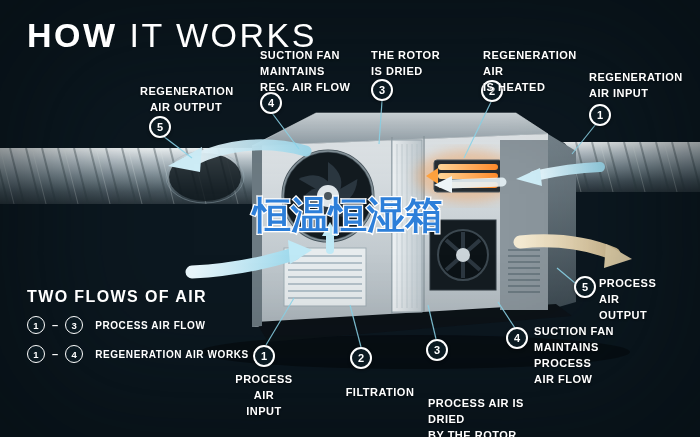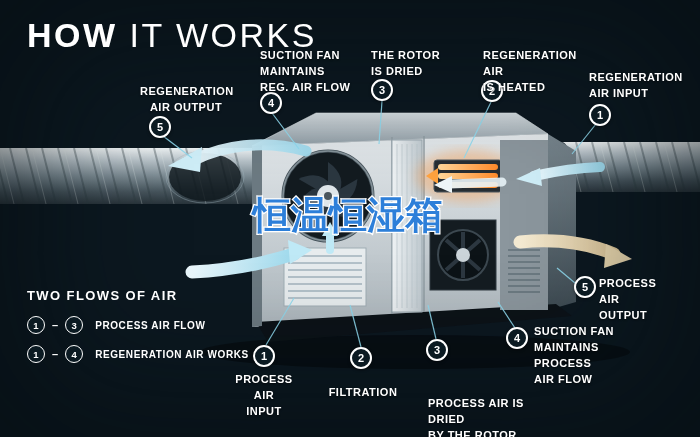--- a/index.html
+++ b/index.html
@@ -20,21 +20,21 @@
     color:#fff;font-size:11px;font-weight:700;letter-spacing:.5px;line-height:1.45;
     white-space:pre-line;text-shadow:0 1px 2px rgba(0,0,0,.6);
   }
   .center{text-align:center;}
   .badge{
     width:22px;height:22px;border-radius:50%;box-sizing:border-box;
     background:#0b1a22;border:2px solid #fff;color:#fff;
     font-size:11px;font-weight:700;display:flex;align-items:center;justify-content:center;
     box-shadow:0 1px 3px rgba(0,0,0,.5);
   }
-  .legend-h{left:27px;top:288px;color:#fff;font-size:13px;font-weight:700;letter-spacing:1.4px;}
+  .legend-h{left:27px;top:288px;color:#fff;font-size:16px;font-weight:700;letter-spacing:1.4px;}
   .legend-row{left:27px;display:flex;align-items:center;gap:6px;color:#fff;}
   .badge-sm{
     width:18px;height:18px;border-radius:50%;box-sizing:border-box;flex:0 0 auto;
     background:#0b1a22;border:1.5px solid #fff;color:#fff;
     font-size:9.5px;font-weight:700;display:flex;align-items:center;justify-content:center;
   }
   .legend-dash{font-size:11px;font-weight:700;margin:0 1px;}
   .legend-label{font-size:10px;font-weight:700;letter-spacing:.6px;margin-left:6px;}
   .overlay-cn{position:absolute;left:203px;top:186px;z-index:3;}
 </style>
@@ -210,21 +210,21 @@
 AIR INPUT</div>
 
   <div class="ui badge" style="left:253px;top:345px;">1</div>
   <div class="ui badge" style="left:350px;top:347px;">2</div>
   <div class="ui badge" style="left:426px;top:339px;">3</div>
   <div class="ui badge" style="left:506px;top:327px;">4</div>
   <div class="ui badge" style="left:574px;top:276px;">5</div>
 
   <div class="ui clabel center" style="left:224px;top:372px;width:80px;">PROCESS AIR
 INPUT</div>
-  <div class="ui clabel center" style="left:323px;top:385px;width:80px;">FILTRATION</div>
+  <div class="ui clabel center" style="left:340px;top:385px;width:80px;">FILTRATION</div>
   <div class="ui clabel" style="left:428px;top:396px;width:125px;">PROCESS AIR IS DRIED
 BY THE ROTOR</div>
   <div class="ui clabel" style="left:534px;top:324px;width:100px;">SUCTION FAN
 MAINTAINS PROCESS
 AIR FLOW</div>
   <div class="ui clabel" style="left:599px;top:276px;width:80px;">PROCESS AIR
 OUTPUT</div>
 
   <div class="ui legend-h">TWO FLOWS OF AIR</div>
   <div class="ui legend-row" style="top:316px;">

